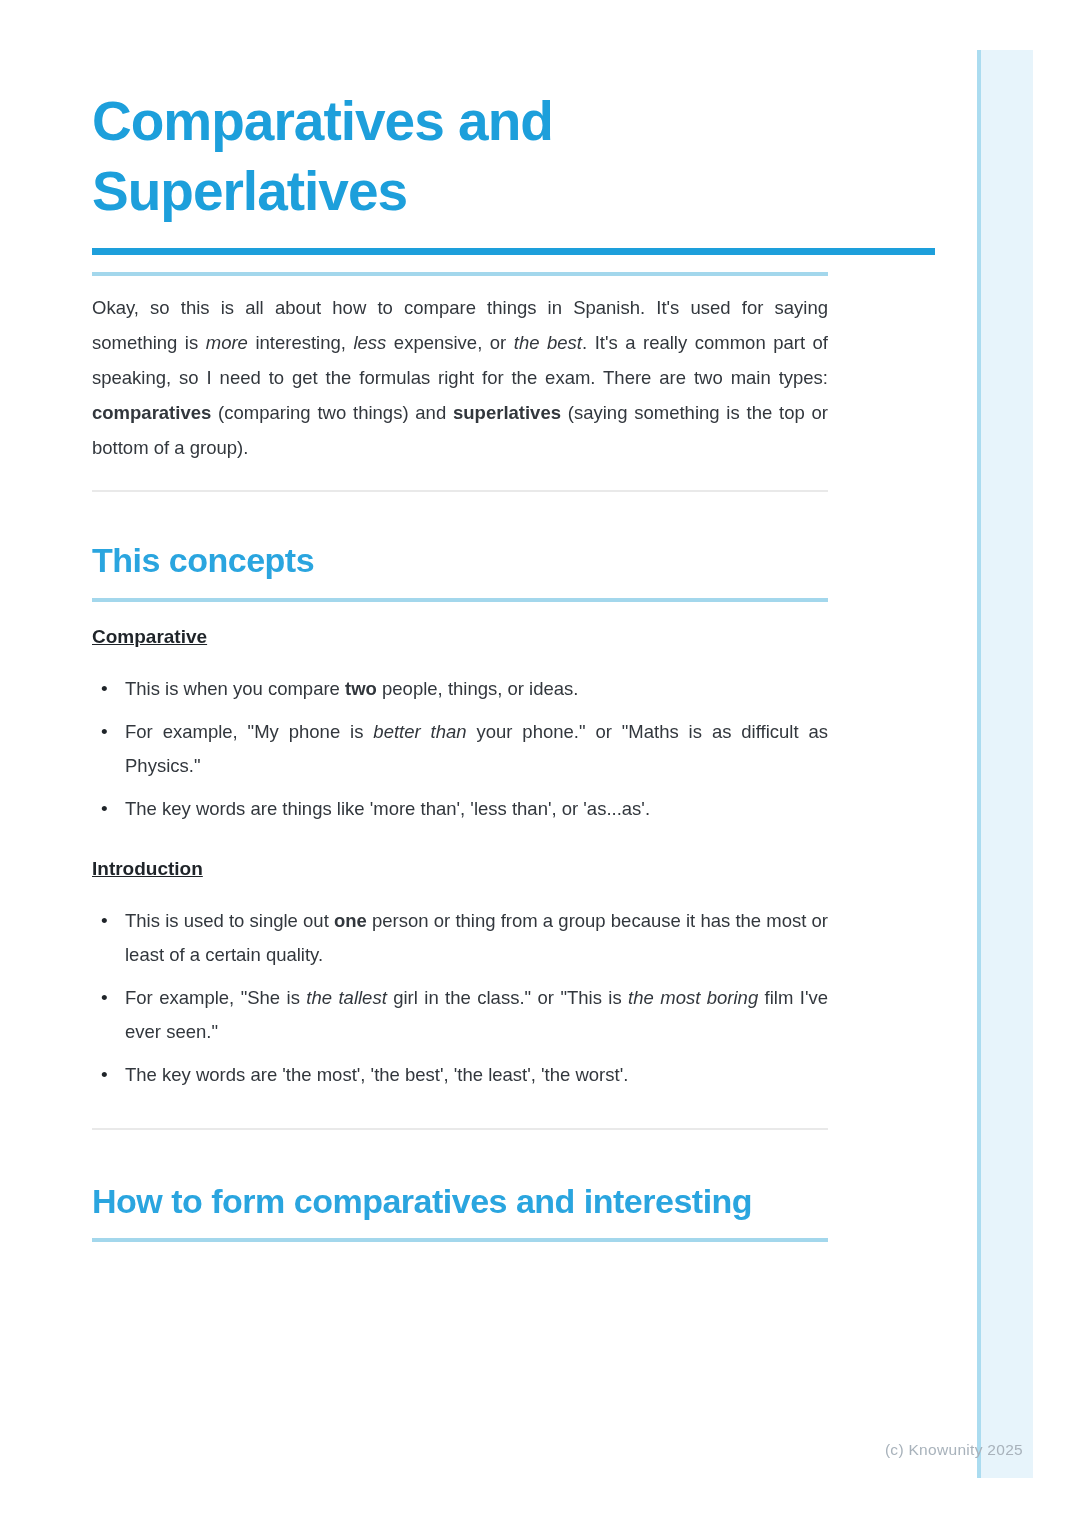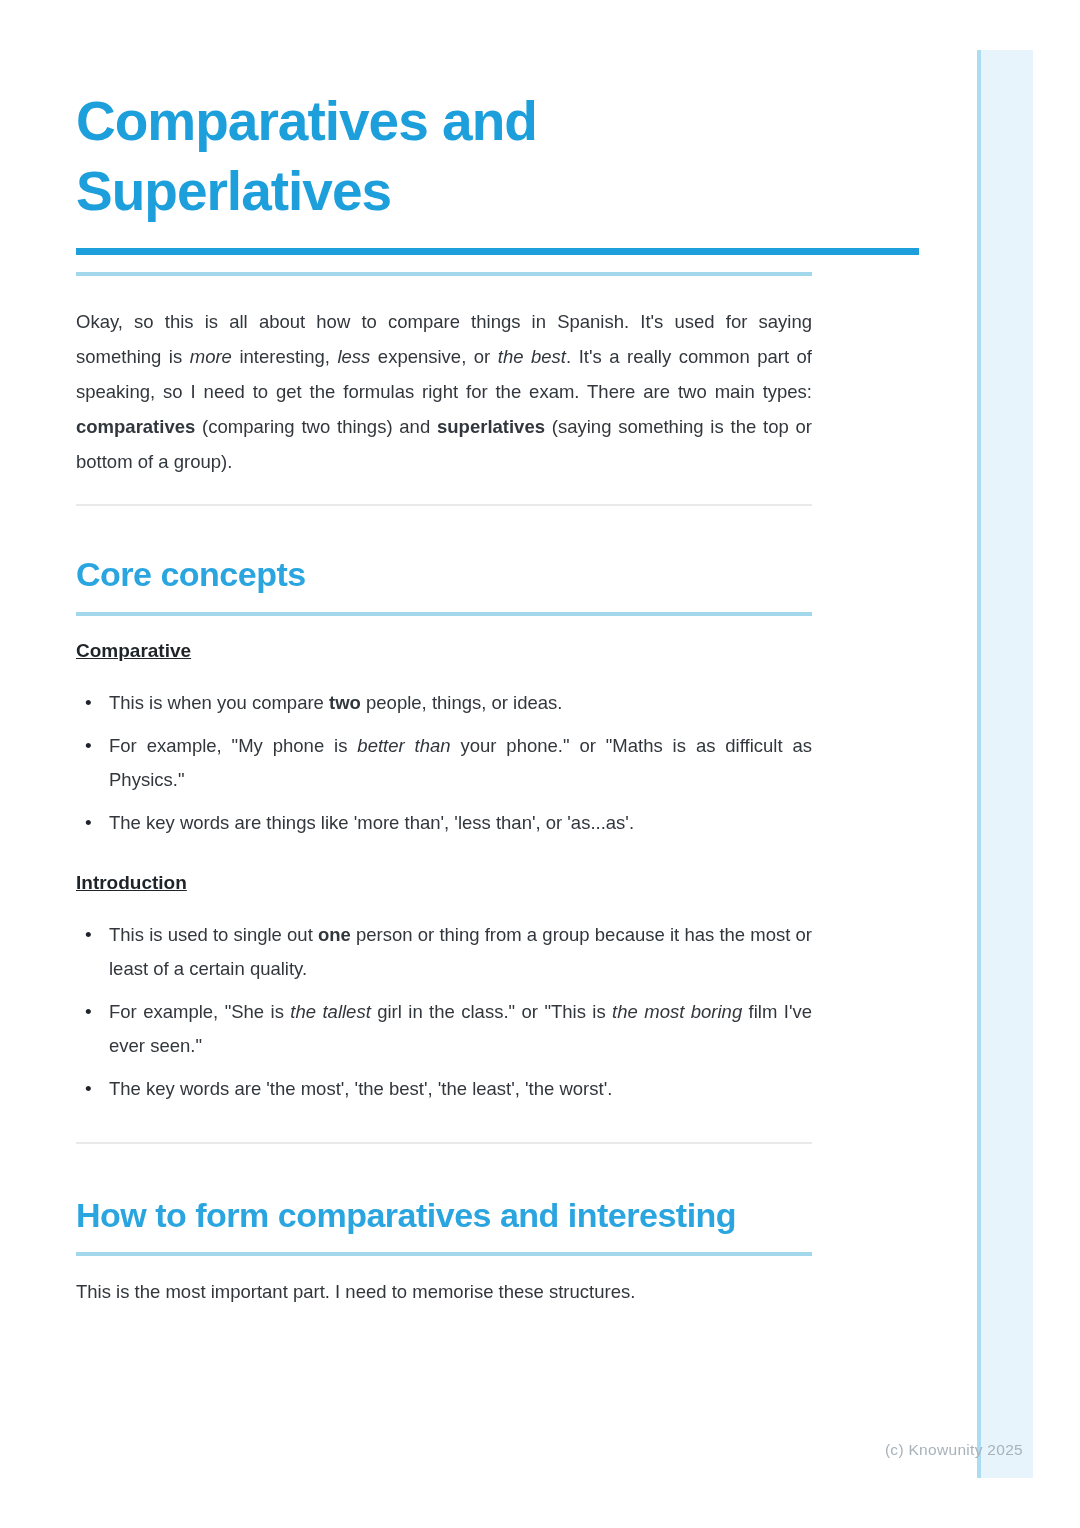--- a/index.html
+++ b/index.html
@@ -27,21 +27,21 @@
     left:977px;
     top:50px;
     width:56px;
     height:1428px;
     background:var(--sidebar_fill);
     border-left:4px solid var(--sidebar_border);
     z-index:1;
   }
   .content{
     position:absolute;
-    left:76px;
+    left:92px;
     top:0;
     width:736px;
     z-index:2;
   }
   .doc-title{
     margin-top:86px;
     font-size:55px;
     line-height:70px;
     font-weight:700;
     letter-spacing:-1px;
@@ -61,21 +61,21 @@
     color:var(--heading_blue);
   }
   .section-heading.first{margin-top:44px;}
   .heading-underline{
     width:736px;
     height:4px;
     background:var(--underline_blue);
     margin-top:17px;
   }
   .body-paragraph{
-    margin-top:28px;
+    margin-top:14px;
     font-size:18.5px;
     line-height:35px;
     text-align:justify;
     color:var(--body_text);
   }
   .divider{
     height:2px;
     background:var(--divider_gray);
     margin-top:25px;
   }
@@ -132,38 +132,37 @@
 <div class="content">
 
   <h1 class="doc-title">Comparatives and Superlatives</h1>
   <div class="title-rule"></div>
 
   <div class="heading-underline"></div>
   <p class="body-paragraph"><span>Okay, so this is all about how to compare things in Spanish. It's used for saying something is </span><span style="font-style: italic;">more</span><span> interesting, </span><span style="font-style: italic;">less</span><span> expensive, or </span><span style="font-style: italic;">the best</span><span>. It's a really common part of speaking, so I need to get the formulas right for the exam. There are two main types: </span><span style="font-weight: 700;">comparatives</span><span> (comparing two things) and </span><span style="font-weight: 700;">superlatives</span><span> (saying something is the top or bottom of a group).</span></p>
 
   <div class="divider"></div>
 
-  <h2 class="section-heading core">Core concepts</h2>
+  <h2 class="section-heading core">This concepts</h2>
   <div class="heading-underline"></div>
 
   <h3 class="sub-heading">Comparative</h3>
   <ul class="bullet-list">
     <li><span>This is when you compare </span><span style="font-weight: 700;">two</span><span> people, things, or ideas.</span></li>
     <li><span>For example, "My phone is </span><span style="font-style: italic;">better than</span><span> your phone." or "Maths is </span><span style="">as difficult as</span><span> Physics."</span></li>
     <li><span>The key words are things like 'more than', 'less than', or 'as...as'.</span></li>
   </ul>
 
   <h3 class="sub-heading superlative">Introduction</h3>
   <ul class="bullet-list">
     <li><span>This is used to single out </span><span style="font-weight: 700;">one</span><span> person or thing from a group because it has the most or least of a certain quality.</span></li>
     <li><span>For example, "She is </span><span style="font-style: italic;">the tallest</span><span> girl in the class." or "This is </span><span style="font-style: italic;">the most boring</span><span> film I've ever seen."</span></li>
     <li><span>The key words are 'the most', 'the best', 'the least', 'the worst'.</span></li>
   </ul>
 
   <div class="divider second"></div>
 
   <h2 class="section-heading form">How to form comparatives and interesting</h2>
   <div class="heading-underline form"></div>
-  <p class="body-paragraph last">This is the most important part. I need to memorise these structures.</p>
 
 </div>
 
 <div class="footer-credit">(c) Knowunity 2025</div>
 
 </body></html>

